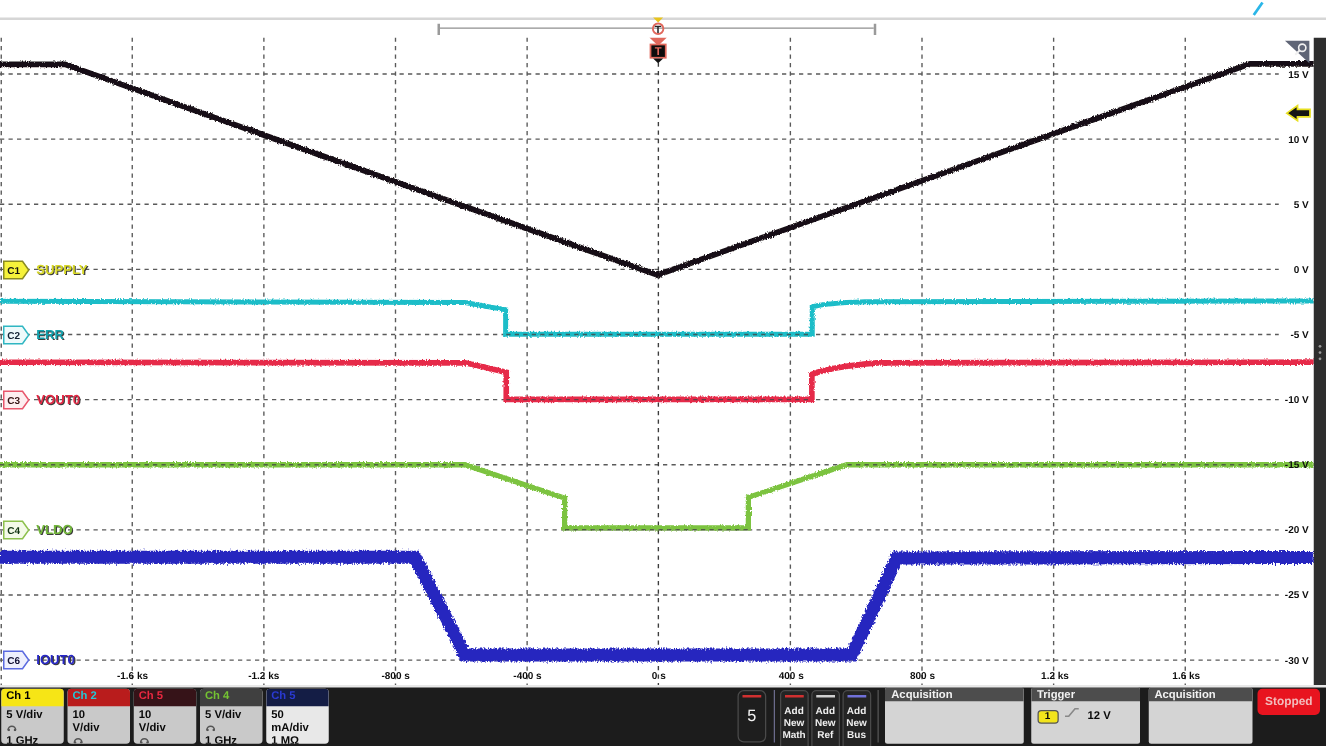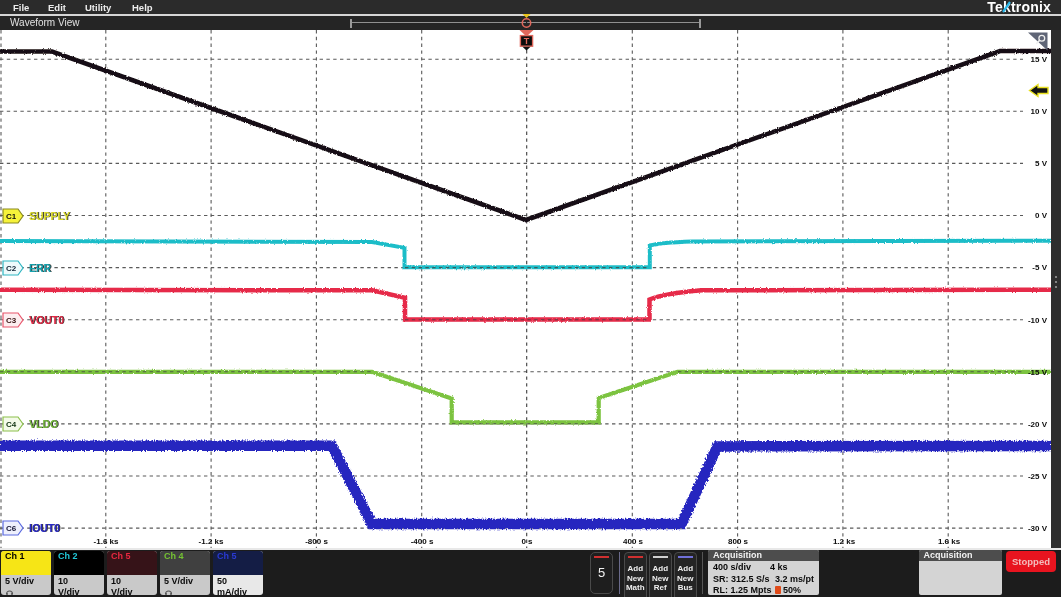--- a/index.html
+++ b/index.html
@@ -9,44 +9,35 @@
 #menubar span{position:absolute;top:2px;}
 #sep1{position:absolute;left:0;top:14px;width:1061px;height:2px;background:#d6d6d6;}
 #tabbar{position:absolute;left:0;top:16px;width:1061px;height:14px;background:#252525;color:#e2e2e2;font-size:10px;}
 #tabbar .t{position:absolute;left:10px;top:1px;}
 #logo{position:absolute;right:10px;top:-1px;color:#fff;font-size:14px;font-weight:bold;letter-spacing:0.2px;}
 #bracket{position:absolute;left:350px;top:19px;width:351px;height:9px;border-left:2px solid #9a9a9a;border-right:2px solid #9a9a9a;}
 #bracket .mid{position:absolute;left:0;top:2.5px;width:100%;height:1.5px;background:#909090;}
 #plot{position:absolute;left:0;top:30px;width:1061px;height:518px;}
 #bottombar{position:absolute;left:0;top:548px;width:1061px;height:49px;background:#1c1c1c;border-top:2px solid #e8e8e8;}
 .chbadge{position:absolute;top:1px;width:50px;height:44px;border-radius:3px;overflow:hidden;background:#c9c9c9;font-size:9px;font-weight:bold;color:#0a0a0a;}
-.chbadge .hd{height:24px;padding:0 0 12px 4px;font-size:9px;line-height:11px;}
+.chbadge .hd{height:14px;padding:0 0 12px 4px;font-size:9px;line-height:11px;}
 .chbadge .bd{padding:1px 12px 0 4px;line-height:10.5px;}
 .pnl{position:absolute;top:0px;height:45px;background:#d4d4d4;border-radius:2px;overflow:hidden;}
 .pnl .hd{height:11px;background:#4d4d4d;color:#f2f2f2;font-size:9px;font-weight:bold;line-height:11px;padding-left:5px;}
 .pnl .bd{font-size:9px;font-weight:bold;color:#0a0a0a;line-height:11.5px;padding:1px 0 0 5px;}
 .addbtn{position:absolute;top:2px;width:22.5px;height:52px;background:#242424;border:1px solid #4a4a4a;border-radius:4px;color:#eee;font-size:8px;font-weight:bold;text-align:center;line-height:9.5px;padding-top:11px;}
 .addbtn .ln{position:absolute;left:3px;right:3px;top:3px;height:2px;}
 #btn5{position:absolute;left:590px;top:2px;width:23px;height:42px;background:#1e1e1e;border:1px solid #4a4a4a;border-radius:5px;color:#f2f2f2;font-size:13px;text-align:center;line-height:40px;}
 #btn5 .ln{position:absolute;left:3px;right:3px;top:3px;height:2px;background:#d03030;}
 #stopped{position:absolute;left:1006px;top:1px;width:50px;height:21px;background:#e8141f;border-radius:4px;color:#f2bcbc;font-size:9.5px;font-weight:bold;text-align:center;line-height:21px;}
 </style>
 </head>
 <body>
 <div id="page">
-  <div id="menubar">
-    <span style="left:13px">File</span>
-      <span style="left:48px">Edit</span>
-      <span style="left:85px">Utility</span>
-      <span style="left:132px">Help</span>
-  </div>
   <div id="sep1"></div>
-  <div id="tabbar">
-      <span class="t">Waveform View</span>
-    </div>
   <div id="logo">Tektronix</div>
     <svg style="position:absolute;left:1001px;top:1px" width="12" height="12">
       <path d="M2,11 L9,1" stroke="#2ab6e8" stroke-width="2.2"></path>
     </svg>
   <div id="bracket">
       <div class="mid"></div>
     </div>
 
   <svg id="plot" viewBox="0 30 1061 518" width="1061" height="518" xmlns="http://www.w3.org/2000/svg">
     <defs>
@@ -154,21 +145,21 @@
   <div id="bottombar">
     <div class="chbadge" style="left:1px">
       <div class="hd" style="background:#f6e516;color:#000">Ch 1</div>
       <div class="bd">5 V/div<br><svg width="9" height="8">
             <path d="M1.5,7 a3,3 0 0 1 6,0" stroke="#555" fill="none" stroke-width="1.2"></path>
             <circle cx="2" cy="7" r="1" fill="#555"></circle>
             <circle cx="7" cy="7" r="1" fill="#555"></circle>
           </svg><br>1 GHz</div>
     </div>
     <div class="chbadge" style="left:54px">
-      <div class="hd" style="background:#000000;color:#22c8d8">Ch 2</div>
+      <div class="hd" style="background:#b91c1c;color:#22c8d8">Ch 2</div>
       <div class="bd">10 V/div<br><svg width="9" height="8">
             <path d="M1.5,7 a3,3 0 0 1 6,0" stroke="#555" fill="none" stroke-width="1.2"></path>
             <circle cx="2" cy="7" r="1" fill="#555"></circle>
             <circle cx="7" cy="7" r="1" fill="#555"></circle>
           </svg><br>1 GHz</div>
     </div>
     <div class="chbadge" style="left:107px">
       <div class="hd" style="background:#361318;color:#e82840">Ch 5</div>
       <div class="bd">10 V/div<br><svg width="9" height="8">
             <path d="M1.5,7 a3,3 0 0 1 6,0" stroke="#555" fill="none" stroke-width="1.2"></path>
@@ -191,24 +182,28 @@
           </svg></div>
     </div>
     <div id="btn5"><div class="ln"></div>5</div>
     <div style="position:absolute;left:619px;top:2px;width:1px;height:42px;background:#6a6a8a"></div>
     <div class="addbtn" style="left:624px"><div class="ln" style="background:#d03030"></div>Add<br>New<br>Math</div>
     <div class="addbtn" style="left:649px"><div class="ln" style="background:#cfcfcf"></div>Add<br>New<br>Ref</div>
     <div class="addbtn" style="left:674px"><div class="ln" style="background:#7070d8"></div>Add<br>New<br>Bus</div>
     <div style="position:absolute;left:702px;top:2px;width:1px;height:42px;background:#555"></div>
     <div class="pnl" style="left:708px;width:110.5px">
       <div class="hd">Acquisition</div>
-      <div class="bd">
-        <div>400 s/div<span style="position:absolute;left:62px">4 ks</span></div>
-        <div style="position:relative">SR: 312.5 S/s<span style="position:absolute;left:62px">3.2 ms/pt</span></div>
-        <div style="position:relative">RL: 1.25 Mpts<span style="position:absolute;left:62px;top:1px;width:6px;height:8px;background:#e04a18;border-radius:1px"></span><span style="position:absolute;left:70px">50%</span></div>
+    </div>
+    <div class="pnl" style="left:824.5px;width:87px">
+      <div class="hd">Trigger</div>
+      <div class="bd" style="padding-top:4px">
+        <span style="display:inline-block;width:17px;height:11px;background:#f2e41c;border:1.6px solid #555;border-radius:3px;text-align:center;line-height:8px;font-size:8px">1</span>
+        <svg width="13" height="10" style="margin:0 2px">
+            <path d="M1,8 h3 l5,-6 h3" stroke="#888" fill="none" stroke-width="1.3"></path>
+          </svg><span style="margin-left:4px">12 V</span>
       </div>
     </div>
     <div class="pnl" style="left:918.5px;width:83px">
       <div class="hd">Acquisition</div>
     </div>
     <div id="stopped">Stopped</div>
   </div>
 
   <svg style="position:absolute;left:510px;top:12px" width="34" height="18" viewBox="0 0 34 18" xmlns="http://www.w3.org/2000/svg">
     <polygon points="12.5,2 20.5,2 16.5,6" fill="#e8c41c"></polygon>

